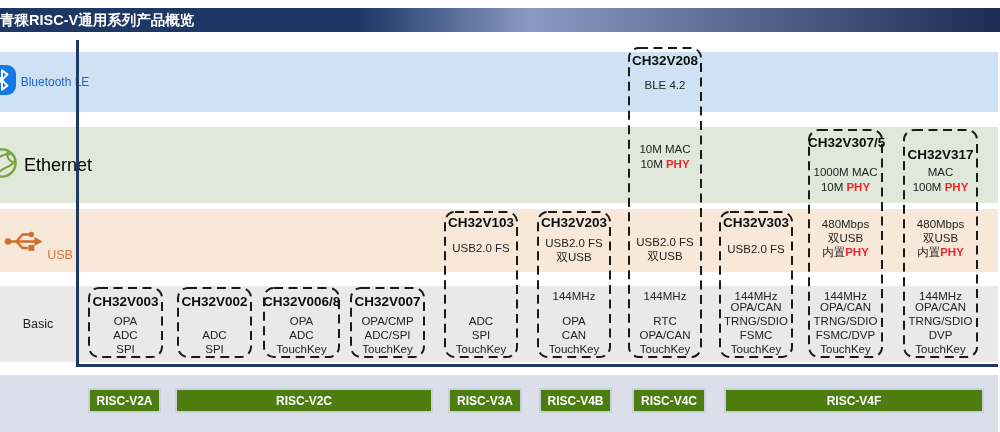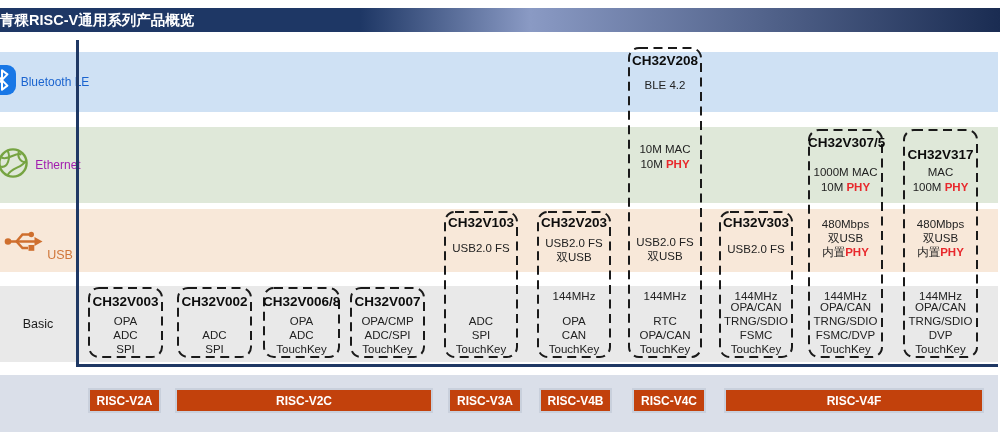--- a/index.html
+++ b/index.html
@@ -14,21 +14,21 @@
   .band-bt{top:52px;height:60px;background:#cfe1f4;}
   .band-eth{top:127px;height:76px;background:#dfe8d9;}
   .band-usb{top:209px;height:63px;background:#f8e8d9;}
   .band-basic{top:286px;height:76px;background:#e9e9e9;}
   .band-core{top:375px;height:57px;background:#dadfe9;}
   
   .rail{position:absolute;left:0;width:76px;display:flex;flex-direction:row;
         align-items:center;justify-content:center;gap:4px;text-align:center;}
   .rail .lbl{font-size:12px;white-space:nowrap;}
   .rail-bt{top:52px;height:60px;}   .rail-bt .lbl{color:#1b64cf;}
-  .rail-eth{top:127px;height:76px;} .rail-eth .lbl{color:#a21caf;font-size:12px;}
+  .rail-eth{top:127px;height:76px;} .rail-eth .lbl{color:#000000;font-size:18px;}
   .rail-usb{top:209px;height:63px;} .rail-usb .lbl{color:#d0773a;font-size:12.5px;margin-top:28px;}
   .rail-basic{top:286px;height:76px;} .rail-basic .lbl{color:#1b1b1b;font-size:12.5px;}
   .rail-core{top:375px;height:57px;}  .rail-core .lbl{color:#1b1b1b;font-size:12.5px;}
   
   .axis{position:absolute;background:#1f3864;}
   .axis-v{left:76px;top:40px;width:3px;height:327px;}
   .axis-h{left:76px;top:364px;width:922px;height:3px;}
   
   .box{position:absolute;}
   .frame{position:absolute;left:0;top:0;width:100%;height:100%;overflow:visible;}
@@ -37,21 +37,21 @@
   .btitle{position:absolute;left:0;right:0;text-align:center;font-weight:700;
           font-size:13.5px;color:#0c0c0c;white-space:nowrap;}
   .sec{position:absolute;left:0;right:0;text-align:center;font-size:11.5px;
        color:#222;line-height:14px;white-space:nowrap;}
   .sec.eth{line-height:15px;}
   .lines{position:absolute;left:0;right:0;bottom:2px;text-align:center;
          font-size:11.5px;color:#222;line-height:14px;white-space:nowrap;}
   .red{color:#e8282c;font-weight:700;}
   
   .corebtn{position:absolute;top:388px;height:25px;box-sizing:border-box;
-           background:#c2410c;border:2px solid #c9d0dc;color:#fff;font-weight:700;
+           background:#4d7c0f;border:2px solid #c9d0dc;color:#fff;font-weight:700;
            font-size:12px;display:flex;align-items:center;justify-content:center;}
 </style>
 </head>
 <body>
 
 <div class="stage">
 
   <div class="header">
     <span>青稞RISC-V通用系列产品概览</span>
   </div>

